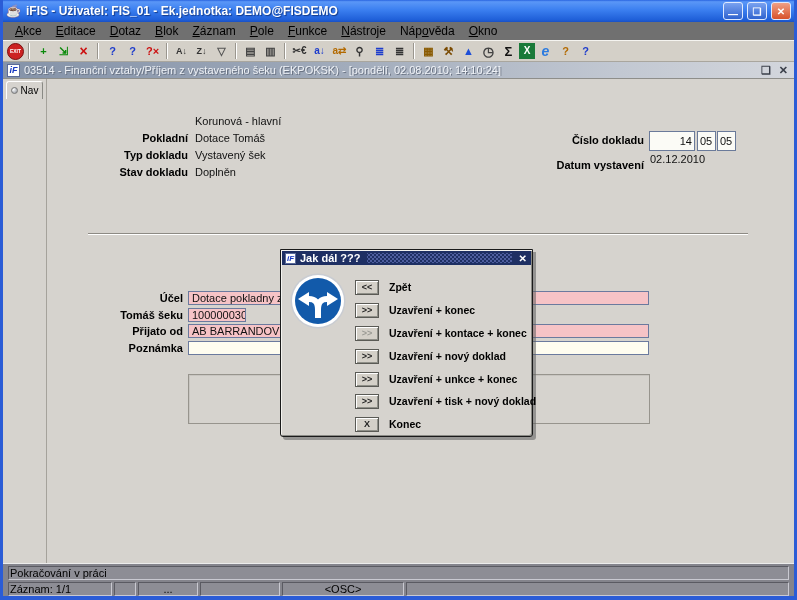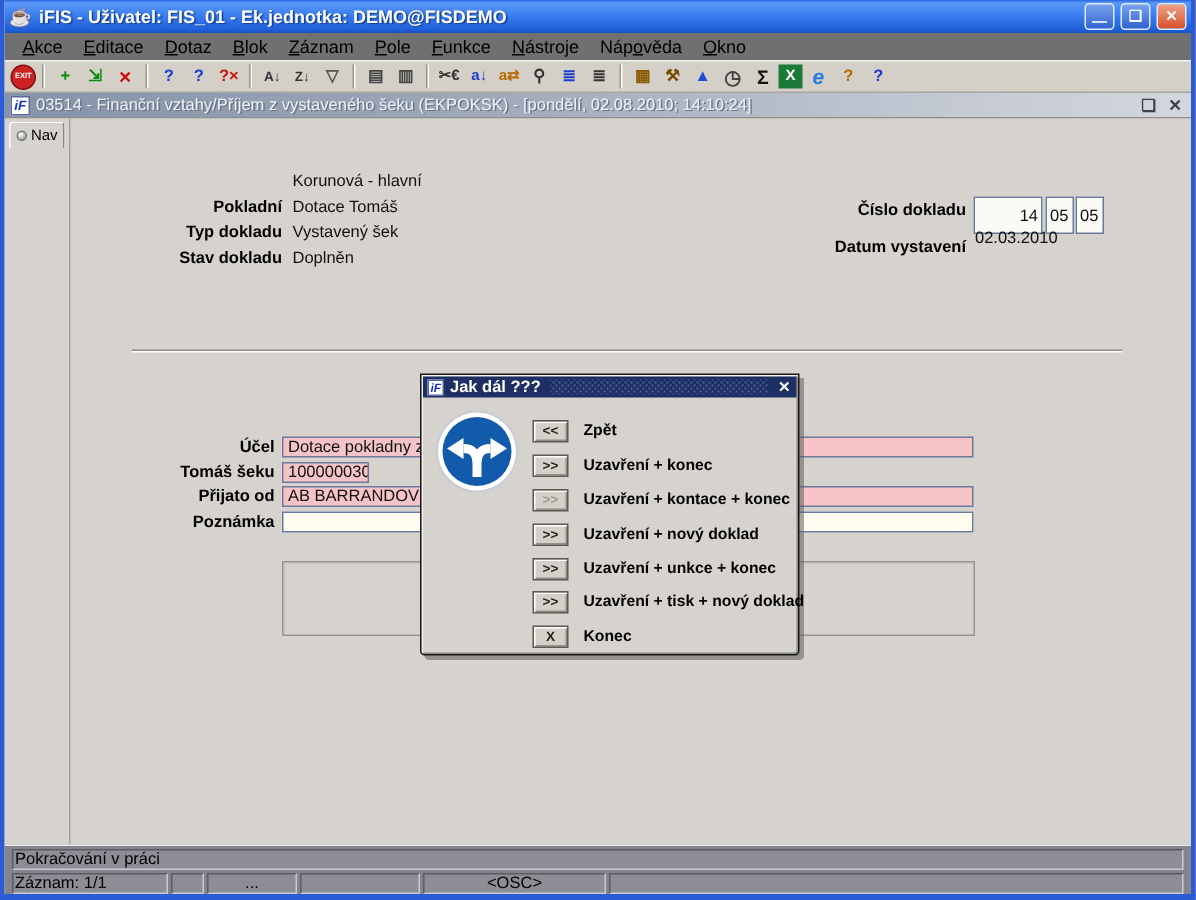--- a/index.html
+++ b/index.html
@@ -56,21 +56,21 @@
   .content { position: relative; height: 484px; background: #d6d3ce; overflow: hidden; }
   .nav-strip { position: absolute; left: 0; top: 0; width: 44px; height: 100%; border-right: 1px solid #a5a29b; }
   .nav-tab { position: absolute; left: 3px; top: 2px; width: 37px; height: 18px;
     background: #d6d3ce; border: 1px solid #fff; border-right-color: #8a8a85; border-bottom: none;
     border-radius: 3px 3px 0 0; display: flex; align-items: center; justify-content: center; gap: 3px; font-size: 10px; }
   .nav-dot { width: 7px; height: 7px; border-radius: 50%; background: radial-gradient(circle at 30% 30%, #fefefe, #8a8f98); border:1px solid #777; }
 
   .flabel { position: absolute; font-size: 11px; font-weight: bold; color: #000; text-align: right; white-space: nowrap; }
   .fvalue { position: absolute; font-size: 11px; color: #111; white-space: nowrap; }
 
-  .numbox { position: absolute; height: 25px; background: #fbfbf6; border: 1px solid #6a7a9a;
+  .numbox { position: absolute; height: 20px; background: #fbfbf6; border: 1px solid #6a7a9a;
     font-size: 11px; color: #111; display: flex; align-items: center; padding: 0 2px; }
   .numbox.right { justify-content: flex-end; }
 
   .separator { position: absolute; left: 85px; width: 660px; height: 2px;
     border-top: 1px solid #8d8a84; border-bottom: 1px solid #ffffff; }
 
   .field { position: absolute; height: 14px; border: 1px solid #6b7a9e; background: #f6c3c6;
     font-size: 11px; color: #111; padding: 0 3px; line-height: 12px; white-space: nowrap; overflow: hidden; }
   .field.white { background: #fffdf0; }
 
@@ -192,21 +192,21 @@
     <div class="flabel" style="left:20px;top:70px;width:165px">Typ dokladu</div>
     <div class="fvalue" style="left:192px;top:70px">Vystavený šek</div>
     <div class="flabel" style="left:20px;top:87px;width:165px">Stav dokladu</div>
     <div class="fvalue" style="left:192px;top:87px">Doplněn</div>
 
     <div class="flabel" style="left:493px;top:55px;width:148px">Číslo dokladu</div>
     <div class="numbox right" style="left:646px;top:52px;width:46px">14</div>
     <div class="numbox" style="left:694px;top:52px;width:19px">05</div>
     <div class="numbox" style="left:714px;top:52px;width:19px">05</div>
     <div class="flabel" style="left:493px;top:80px;width:148px">Datum vystavení</div>
-    <div class="fvalue" style="left:647px;top:74px">02.03.2010</div>
+    <div class="fvalue" style="left:647px;top:74px">02.12.2010</div>
 
     <div class="separator" style="top:154px"></div>
 
     <div class="flabel" style="left:20px;top:213px;width:160px">Účel</div>
     <div class="field" style="left:185px;top:212px;width:461px">Dotace pokladny z ban</div>
     <div class="flabel" style="left:20px;top:230px;width:160px">Tomáš šeku</div>
     <div class="field" style="left:185px;top:229px;width:58px">1000000302</div>
     <div class="flabel" style="left:20px;top:246px;width:160px">Přijato od</div>
     <div class="field" style="left:185px;top:245px;width:461px">AB BARRANDOV A.S.</div>
     <div class="flabel" style="left:20px;top:263px;width:160px">Poznámka</div>

